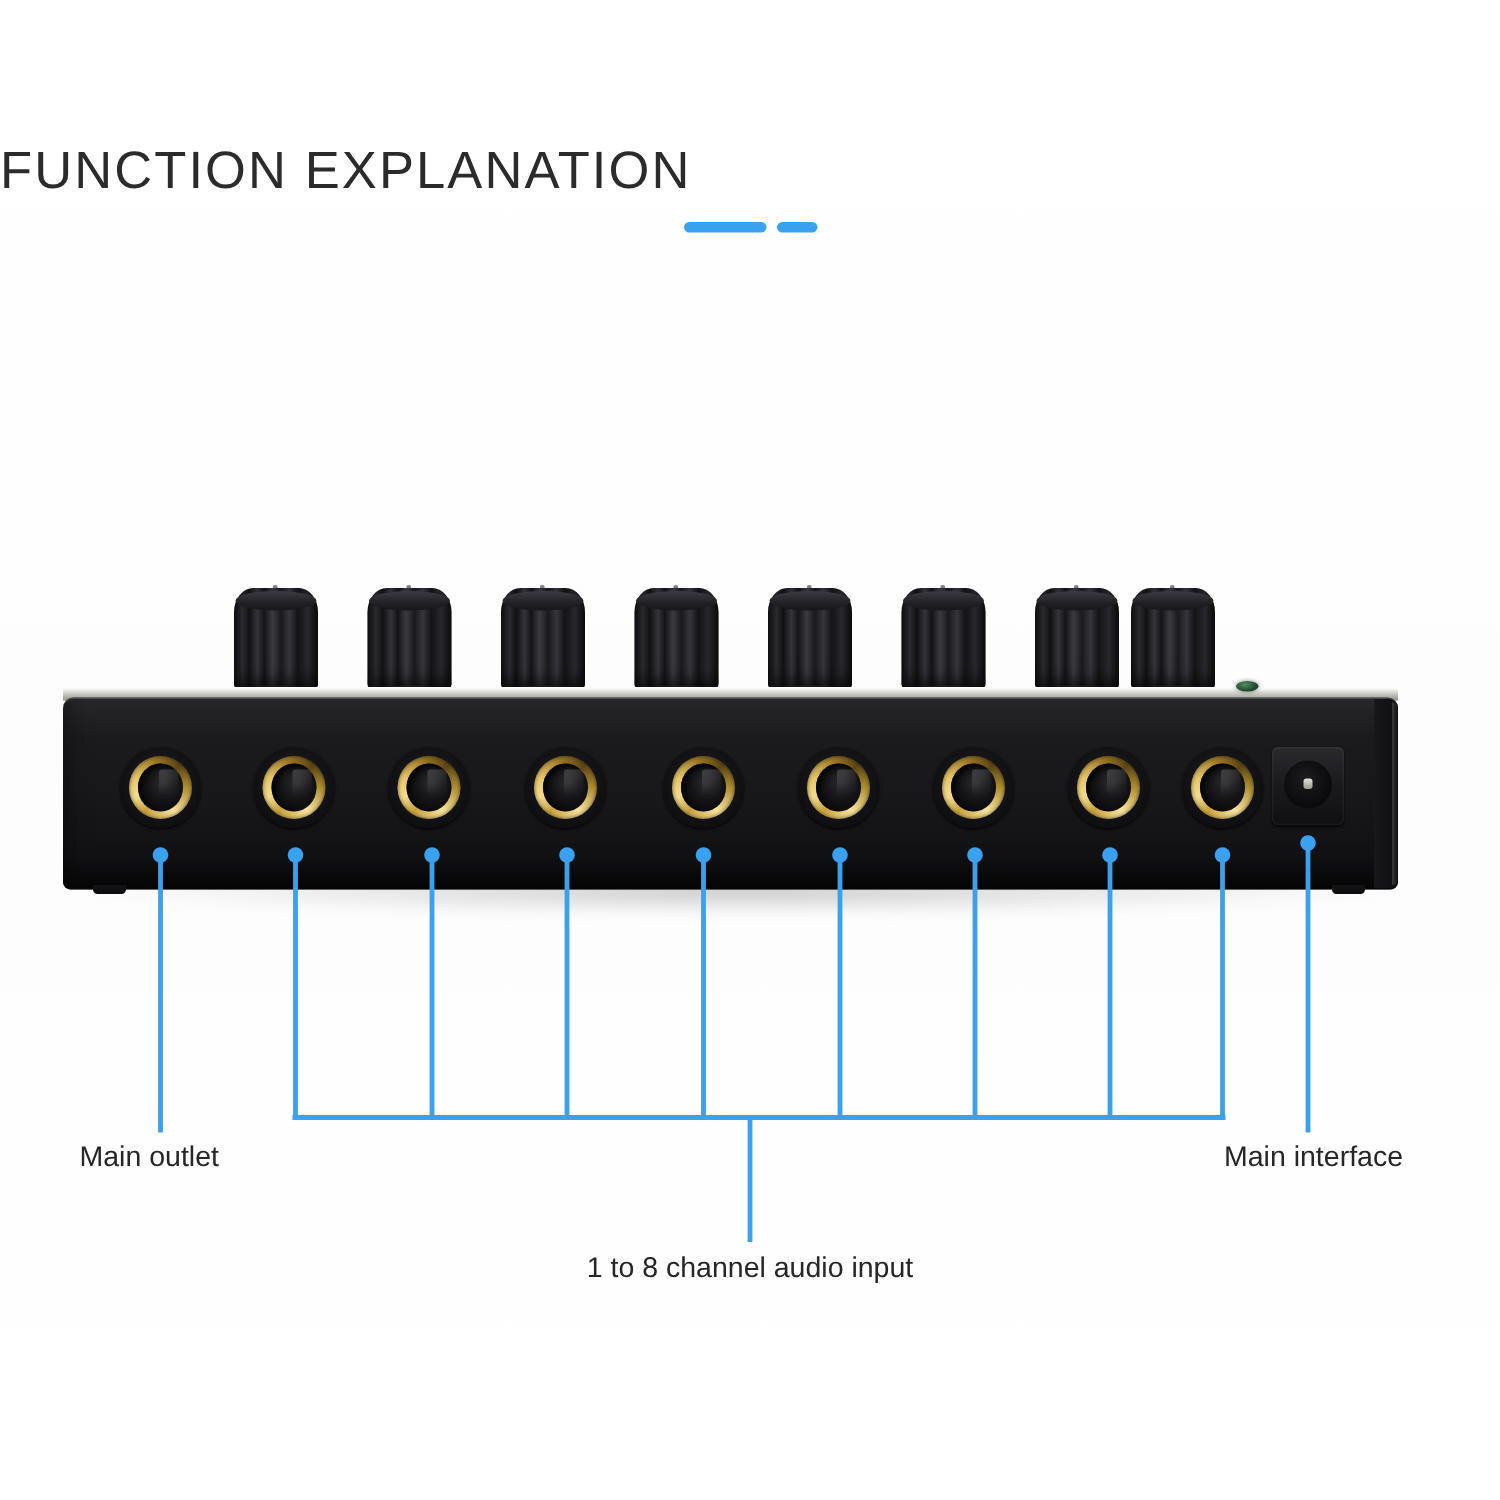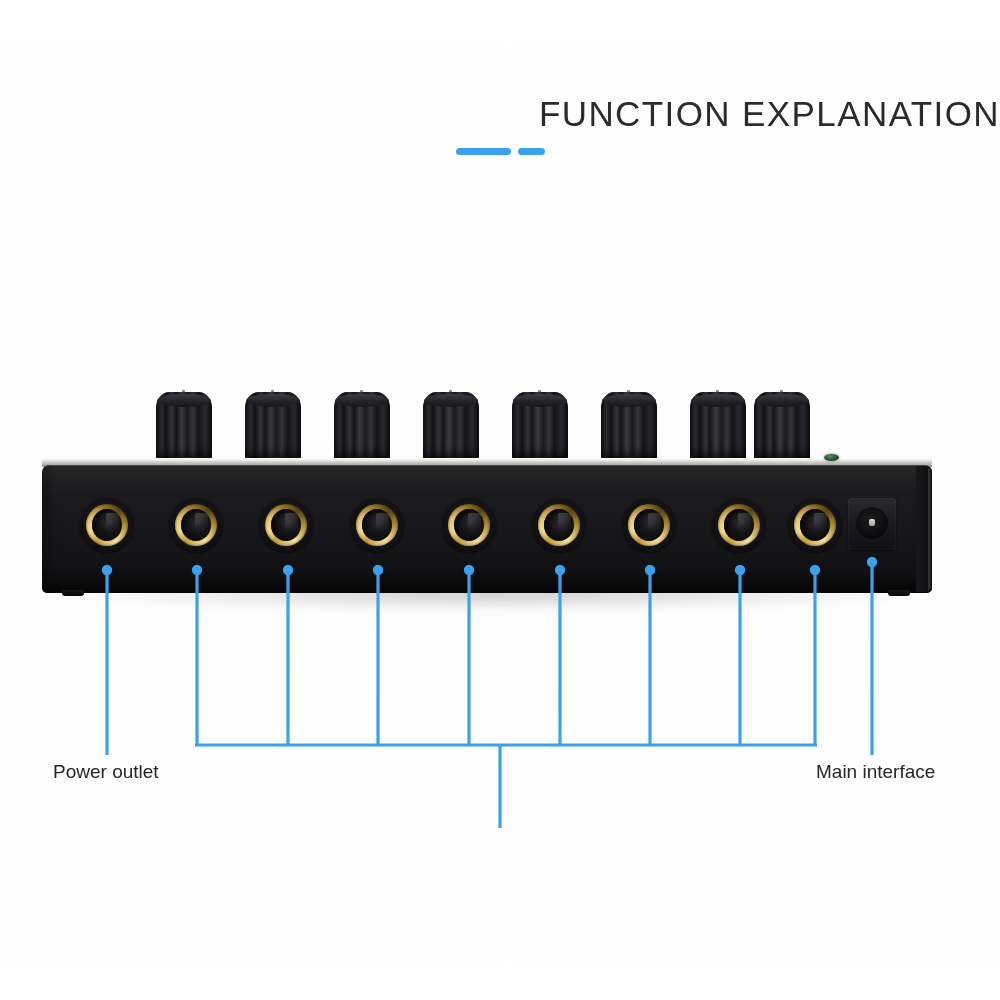--- a/index.html
+++ b/index.html
@@ -21,21 +21,21 @@
     width: 1000px;
     height: 1000px;
     background: linear-gradient(180deg,#ffffff 0%, #fdfdfd 55%, #ffffff 100%);
   }
 
   
   .title-block {
     position: absolute;
     left: 0; top: 92px;
     width: 1000px;
-    text-align: right;
+    text-align: left;
   }
   .title-text {
     font-size: 35px;
     letter-spacing: 1.4px;
     color: #2b2b2b;
     font-weight: 400;
     line-height: 44px;
     white-space: nowrap;
   }
   .title-rule {
@@ -453,18 +453,19 @@
       <circle cx="378" cy="570" r="5.2"></circle>
       <circle cx="469" cy="570" r="5.2"></circle>
       <circle cx="560" cy="570" r="5.2"></circle>
       <circle cx="650" cy="570" r="5.2"></circle>
       <circle cx="740" cy="570" r="5.2"></circle>
       <circle cx="815" cy="570" r="5.2"></circle>
       <circle cx="872" cy="562" r="5.2"></circle>
     </g>
   </svg>
 
-  <div class="label" id="label-main-outlet">Power outlet</div>
+  <div class="label" id="label-main-outlet">Main outlet</div>
 
   <div class="label" id="label-power-interface">Main interface</div>
 
+  <div class="label" id="label-audio-input">1 to 8 channel audio input</div>
 
 </div>
 
 </body></html>

